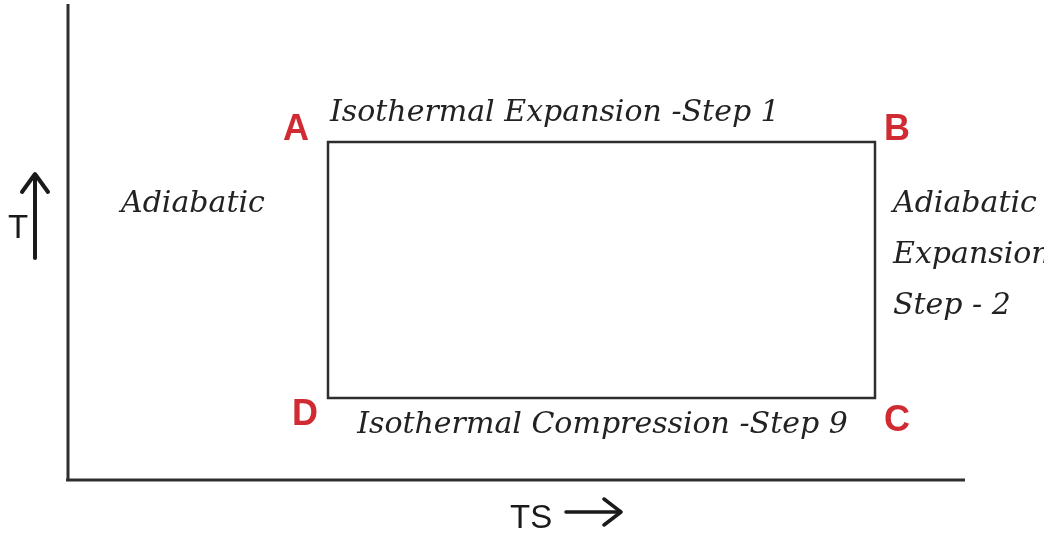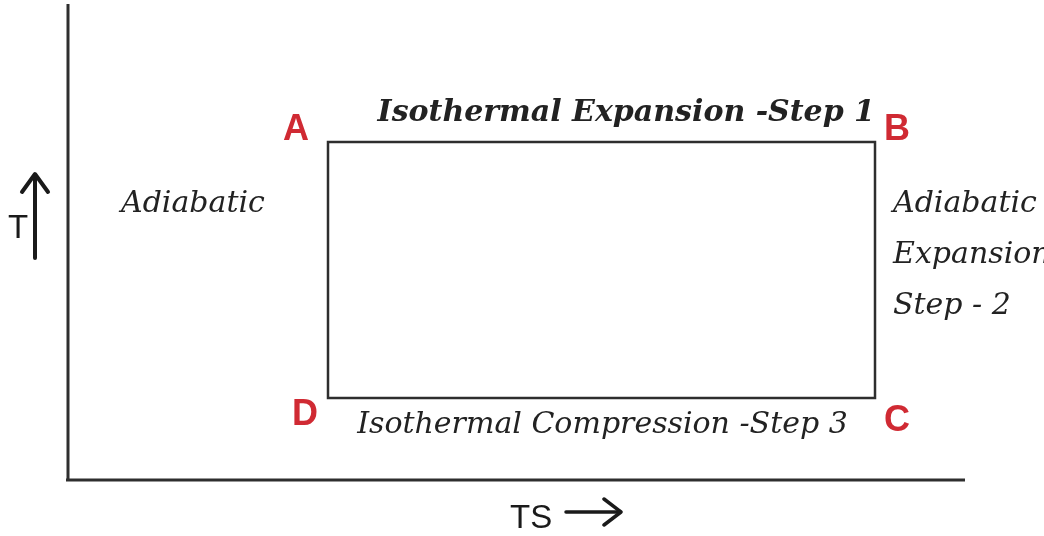--- a/index.html
+++ b/index.html
@@ -44,23 +44,22 @@
   .axis-label {
     font-family: "Liberation Sans", sans-serif;
     font-weight: 500;
     font-size: 33px;
     color: #1a1a1a;
   }
   .top-edge-label {
     left: 330px;
     top: 96px;
     width: 545px;
-    text-align: right;
+    text-align: left;
     white-space: nowrap;
-    font-weight: bold;
   }
   .bottom-edge-label {
     left: 330px;
     top: 408px;
     width: 545px;
     text-align: center;
     white-space: nowrap;
   }
   .side-block {
     line-height: 51px;
@@ -95,21 +94,21 @@
     </g>
   </svg>
 
   <div class="txt corner-label" style="left:283px; top:110px;">A</div>
   <div class="txt corner-label" style="left:884px; top:110px;">B</div>
   <div class="txt corner-label" style="left:884px; top:401px;">C</div>
   <div class="txt corner-label" style="left:292px; top:395px;">D</div>
 
   <div class="txt script top-edge-label">Isothermal Expansion -Step 1</div>
 
-  <div class="txt script bottom-edge-label">Isothermal Compression -Step 3</div>
+  <div class="txt script bottom-edge-label">Isothermal Compression -Step 9</div>
 
   <div class="txt script side-block left-block">
     <span>Adiabatic</span>
   </div>
 
   <div class="txt script side-block right-block">
     <span>Adiabatic</span>
     <span>Expansion</span>
     <span>Step - 2</span>
   </div>

